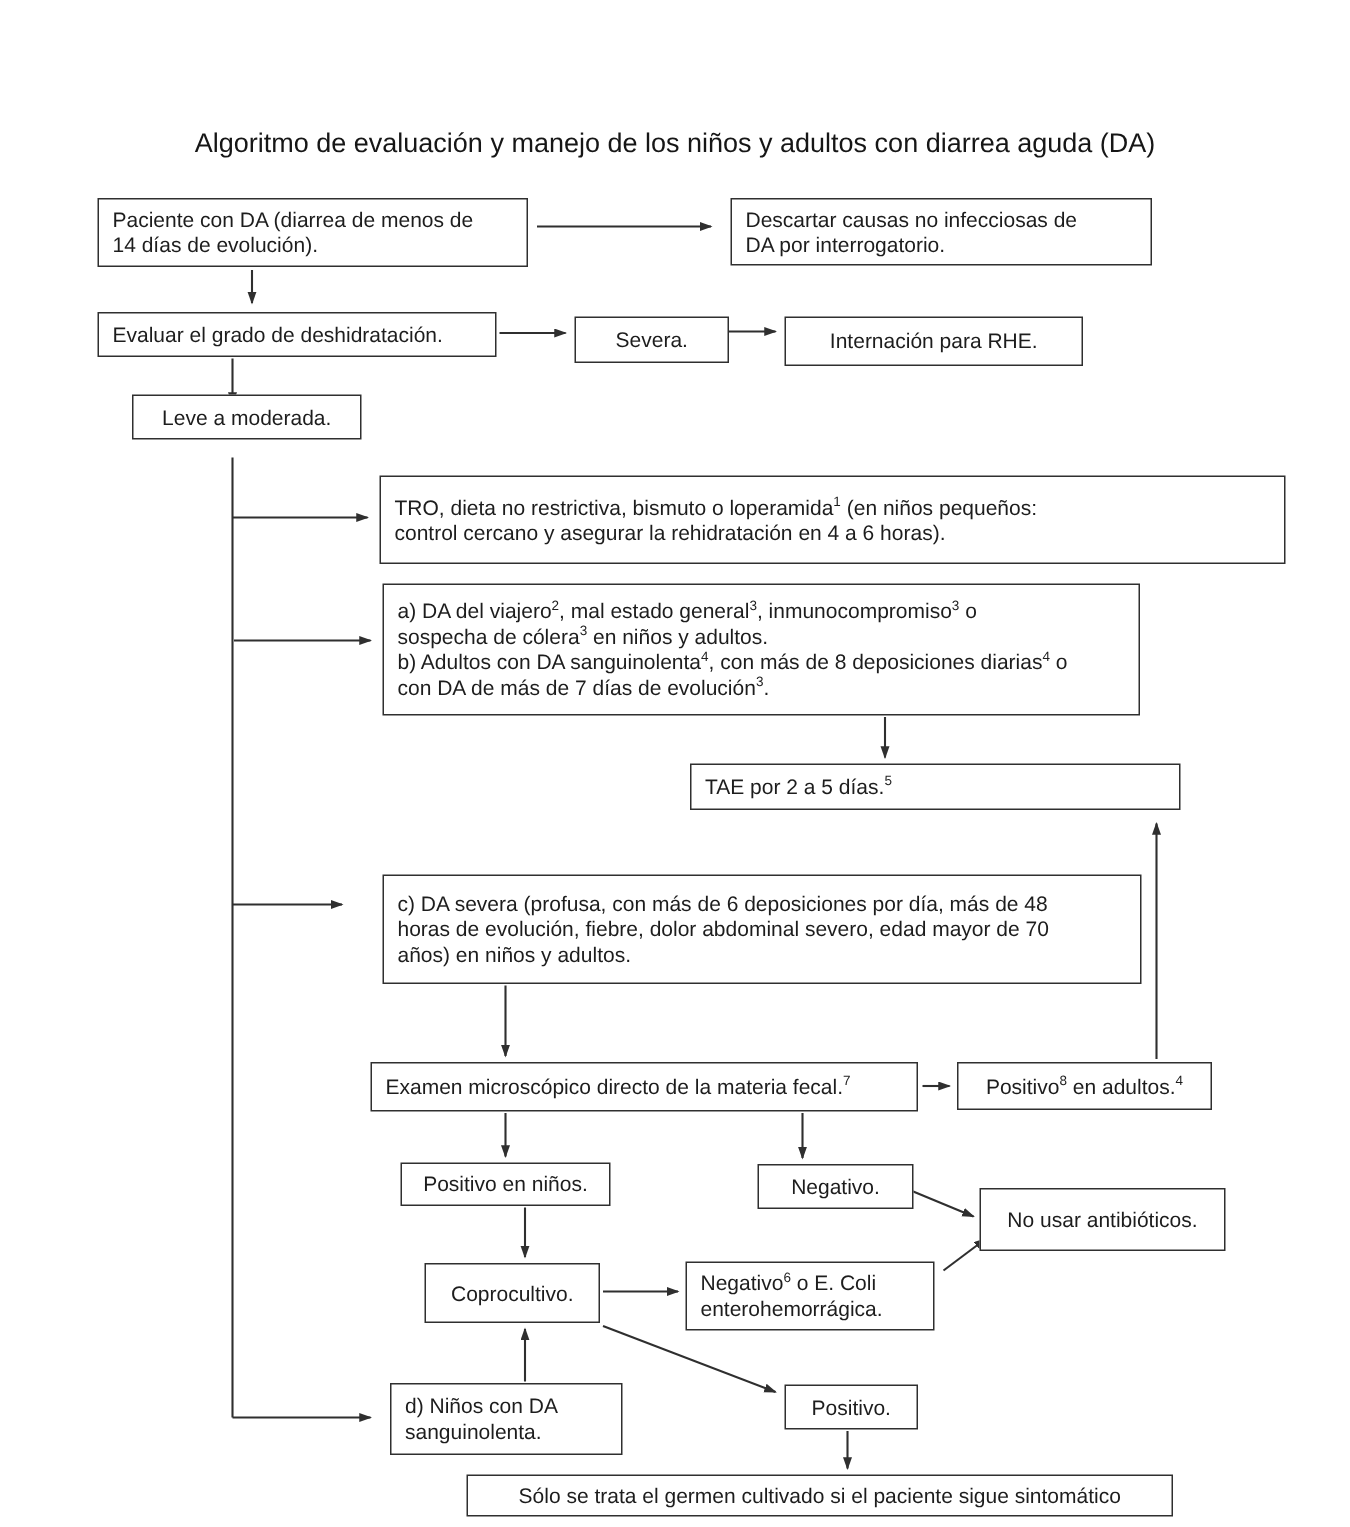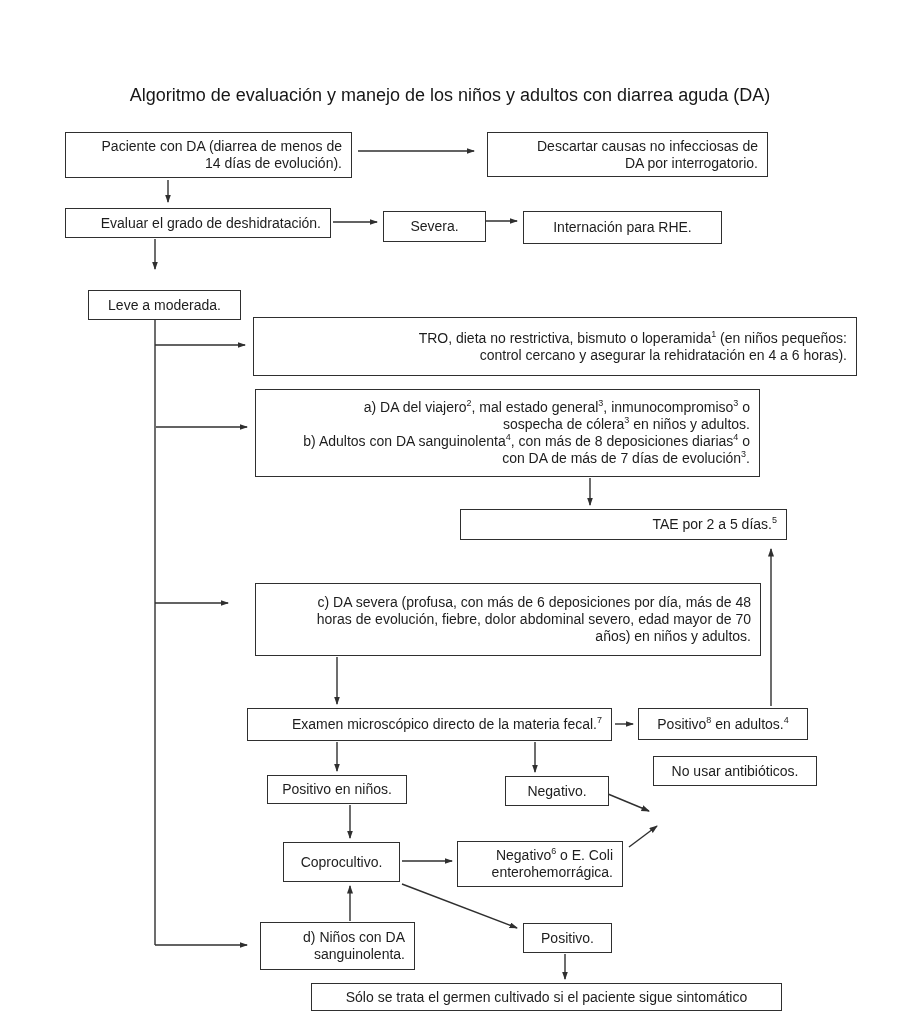--- a/index.html
+++ b/index.html
@@ -9,21 +9,21 @@
   }
   .title{
     position:absolute;left:0;right:0;top:85px;text-align:center;
     font-size:18px;color:#161616;
   }
   .box{
     position:absolute;box-sizing:border-box;border:1.6px solid #2f2f2f;
     background:#ffffff;display:flex;align-items:center;
     font-size:14px;line-height:17px;padding:0 9px;
   }
-  .box .txt{white-space:pre-wrap;display:block;width:100%;text-align:right;}
+  .box .txt{white-space:pre-wrap;display:block;width:100%;}
   .box.center .txt{text-align:center;}
   sup{font-size:9px;line-height:0;}
   svg.wires{position:absolute;left:0;top:0;width:900px;height:1018px;}
   svg.wires line{stroke:#2f2f2f;stroke-width:1.4;}
 </style>
 </head>
 <body>
 
 <div class="canvas">
 
@@ -75,21 +75,21 @@
   </div>
 
   <div class="box center" style="left:383px;top:211px;width:103px;height:31px">
     <span class="txt"><span>Severa.</span></span>
   </div>
 
   <div class="box center" style="left:523px;top:211px;width:199px;height:33px">
     <span class="txt"><span>Internación para RHE.</span></span>
   </div>
 
-  <div class="box center" style="left:88px;top:290px;width:153px;height:30px">
+  <div class="box center" style="left:88px;top:263px;width:153px;height:30px">
     <span class="txt"><span>Leve a moderada.</span></span>
   </div>
 
   <div class="box" style="left:253px;top:317px;width:604px;height:59px">
     <span class="txt"><span>TRO, dieta no restrictiva, bismuto o loperamida</span><sup>1</sup><span> (en niños pequeños:
 control cercano y asegurar la rehidratación en 4 a 6 horas).</span></span>
   </div>
 
   <div class="box" style="left:255px;top:389px;width:505px;height:88px">
     <span class="txt"><span>a) DA del viajero</span><sup>2</sup><span>, mal estado general</span><sup>3</sup><span>, inmunocompromiso</span><sup>3</sup><span> o
@@ -117,21 +117,21 @@
   </div>
 
   <div class="box center" style="left:267px;top:775px;width:140px;height:29px">
     <span class="txt"><span>Positivo en niños.</span></span>
   </div>
 
   <div class="box center" style="left:505px;top:776px;width:104px;height:30px">
     <span class="txt"><span>Negativo.</span></span>
   </div>
 
-  <div class="box center" style="left:653px;top:756px;width:164px;height:30px">
+  <div class="box center" style="left:653px;top:792px;width:164px;height:42px">
     <span class="txt"><span>No usar antibióticos.</span></span>
   </div>
 
   <div class="box center" style="left:283px;top:842px;width:117px;height:40px">
     <span class="txt"><span>Coprocultivo.</span></span>
   </div>
 
   <div class="box" style="left:457px;top:841px;width:166px;height:46px">
     <span class="txt"><span>Negativo</span><sup>6</sup><span> o E. Coli
 enterohemorrágica.</span></span>

